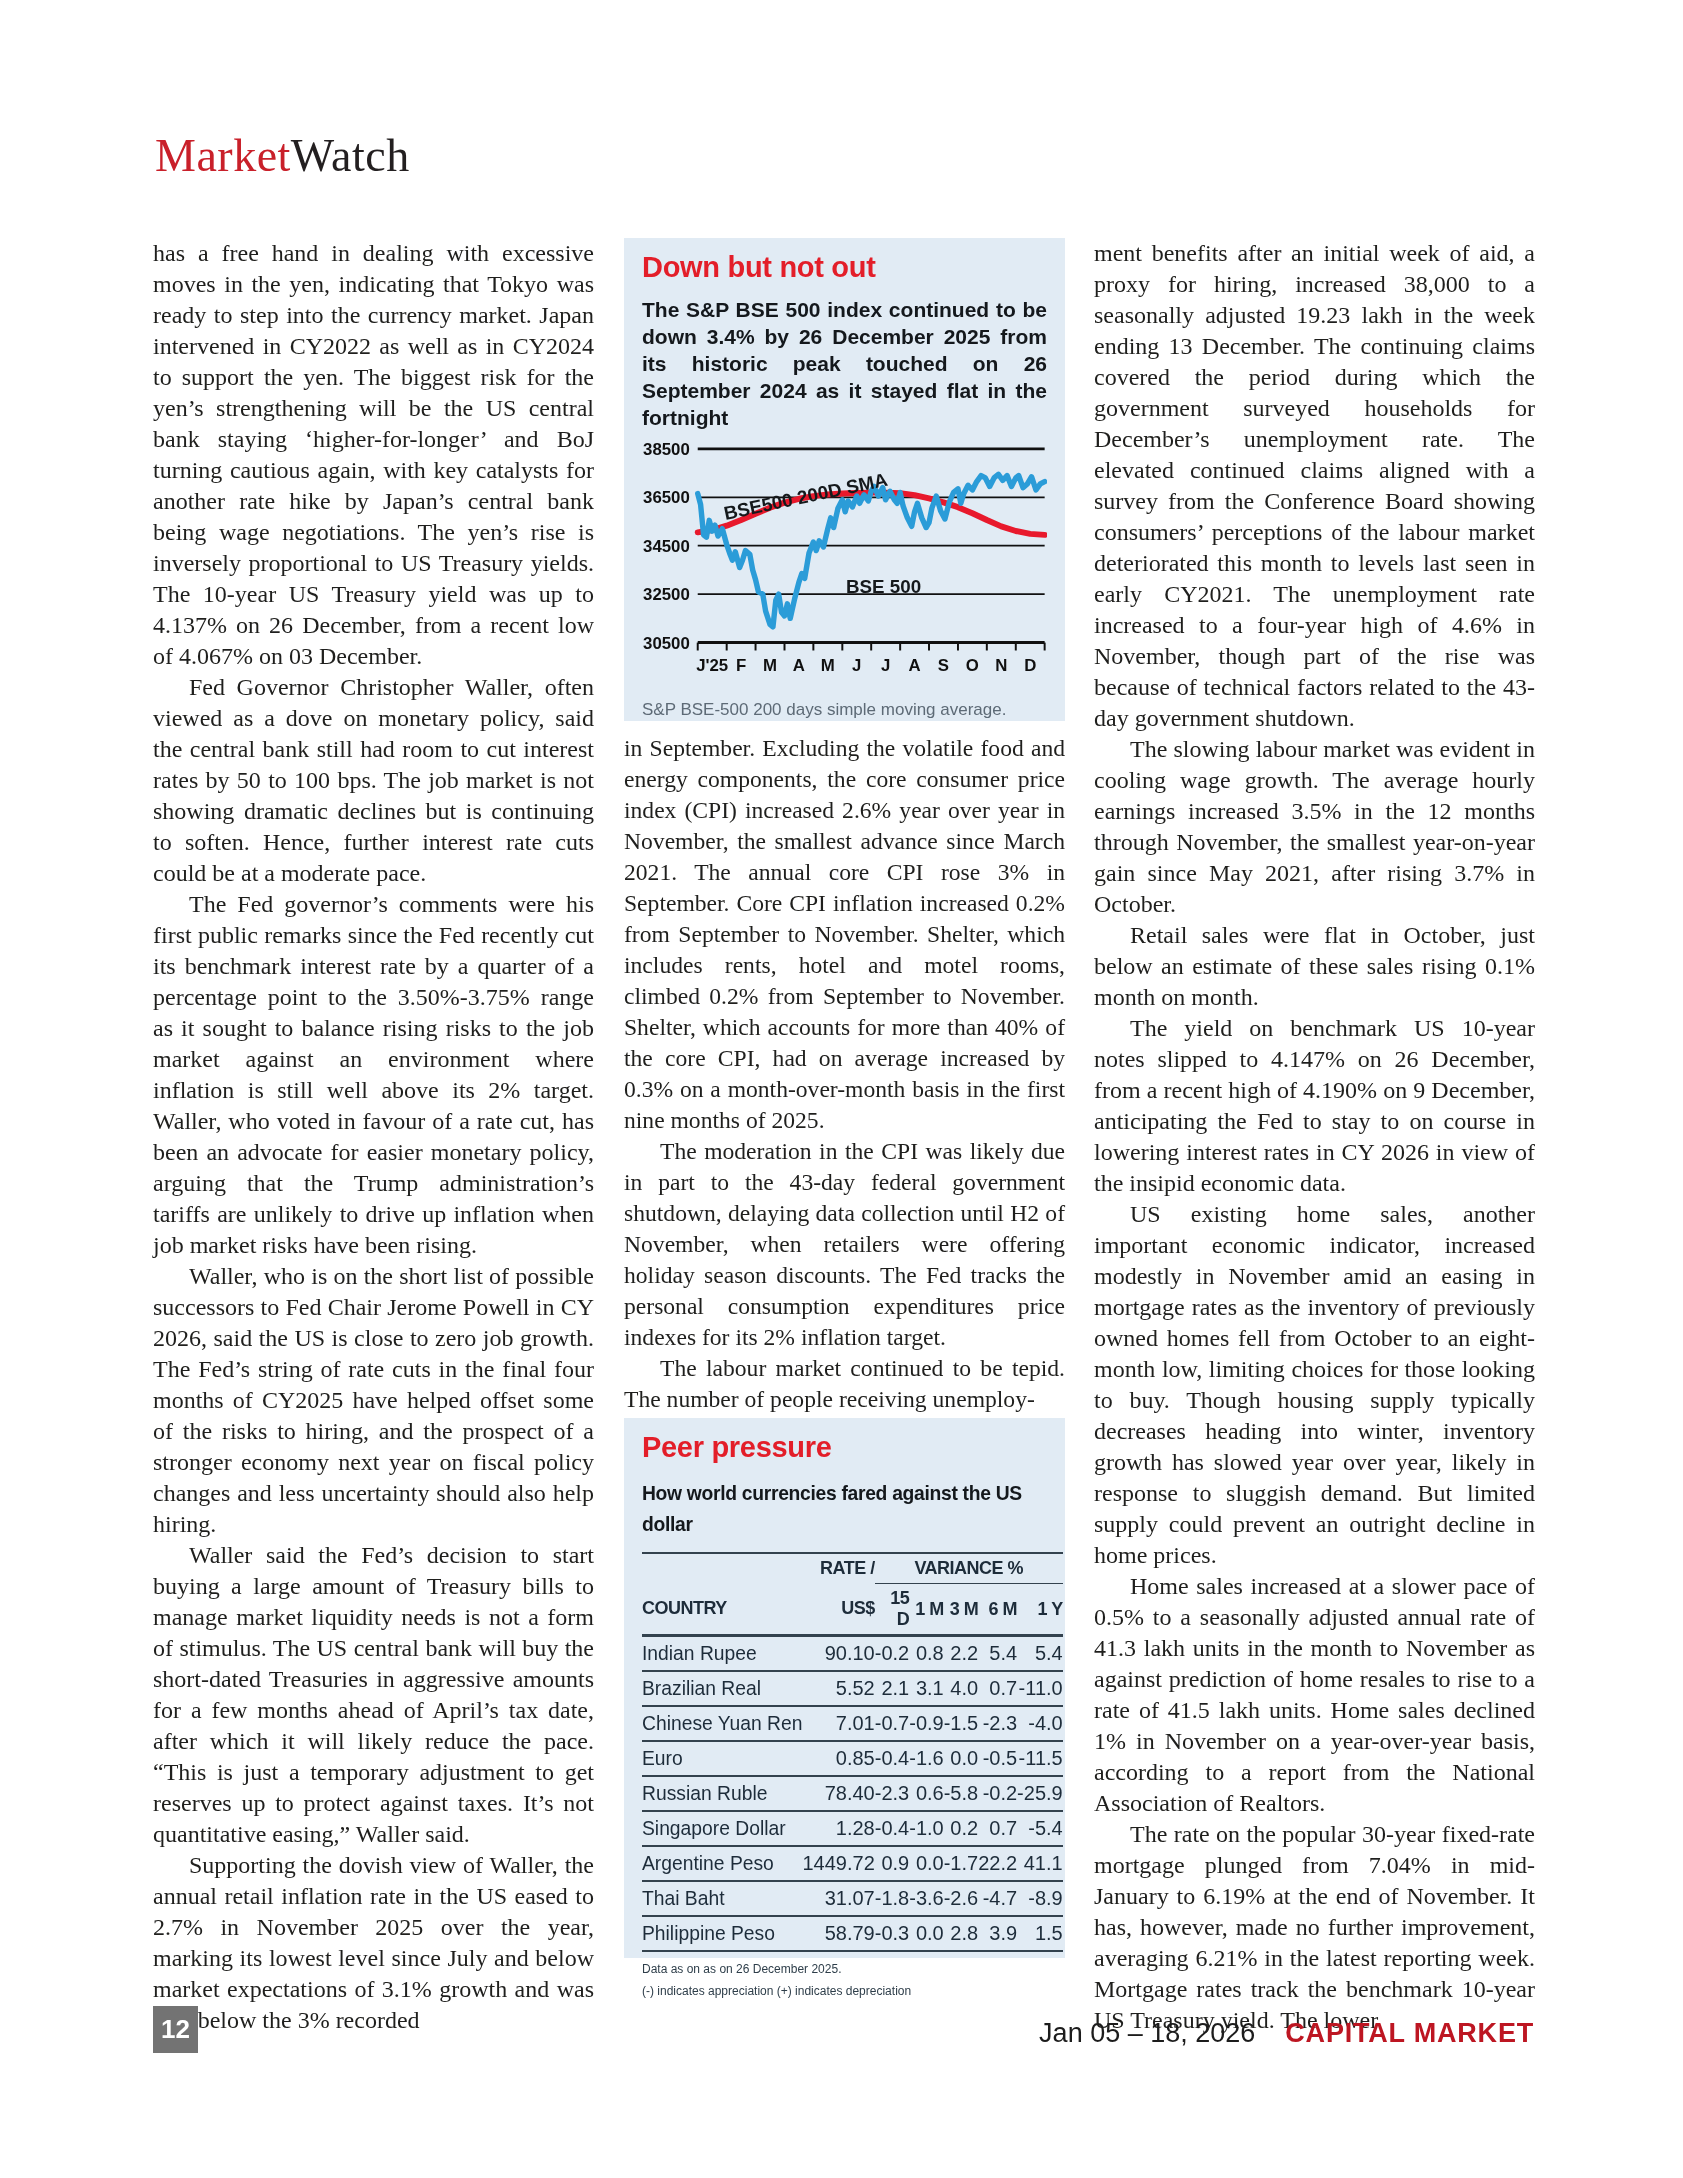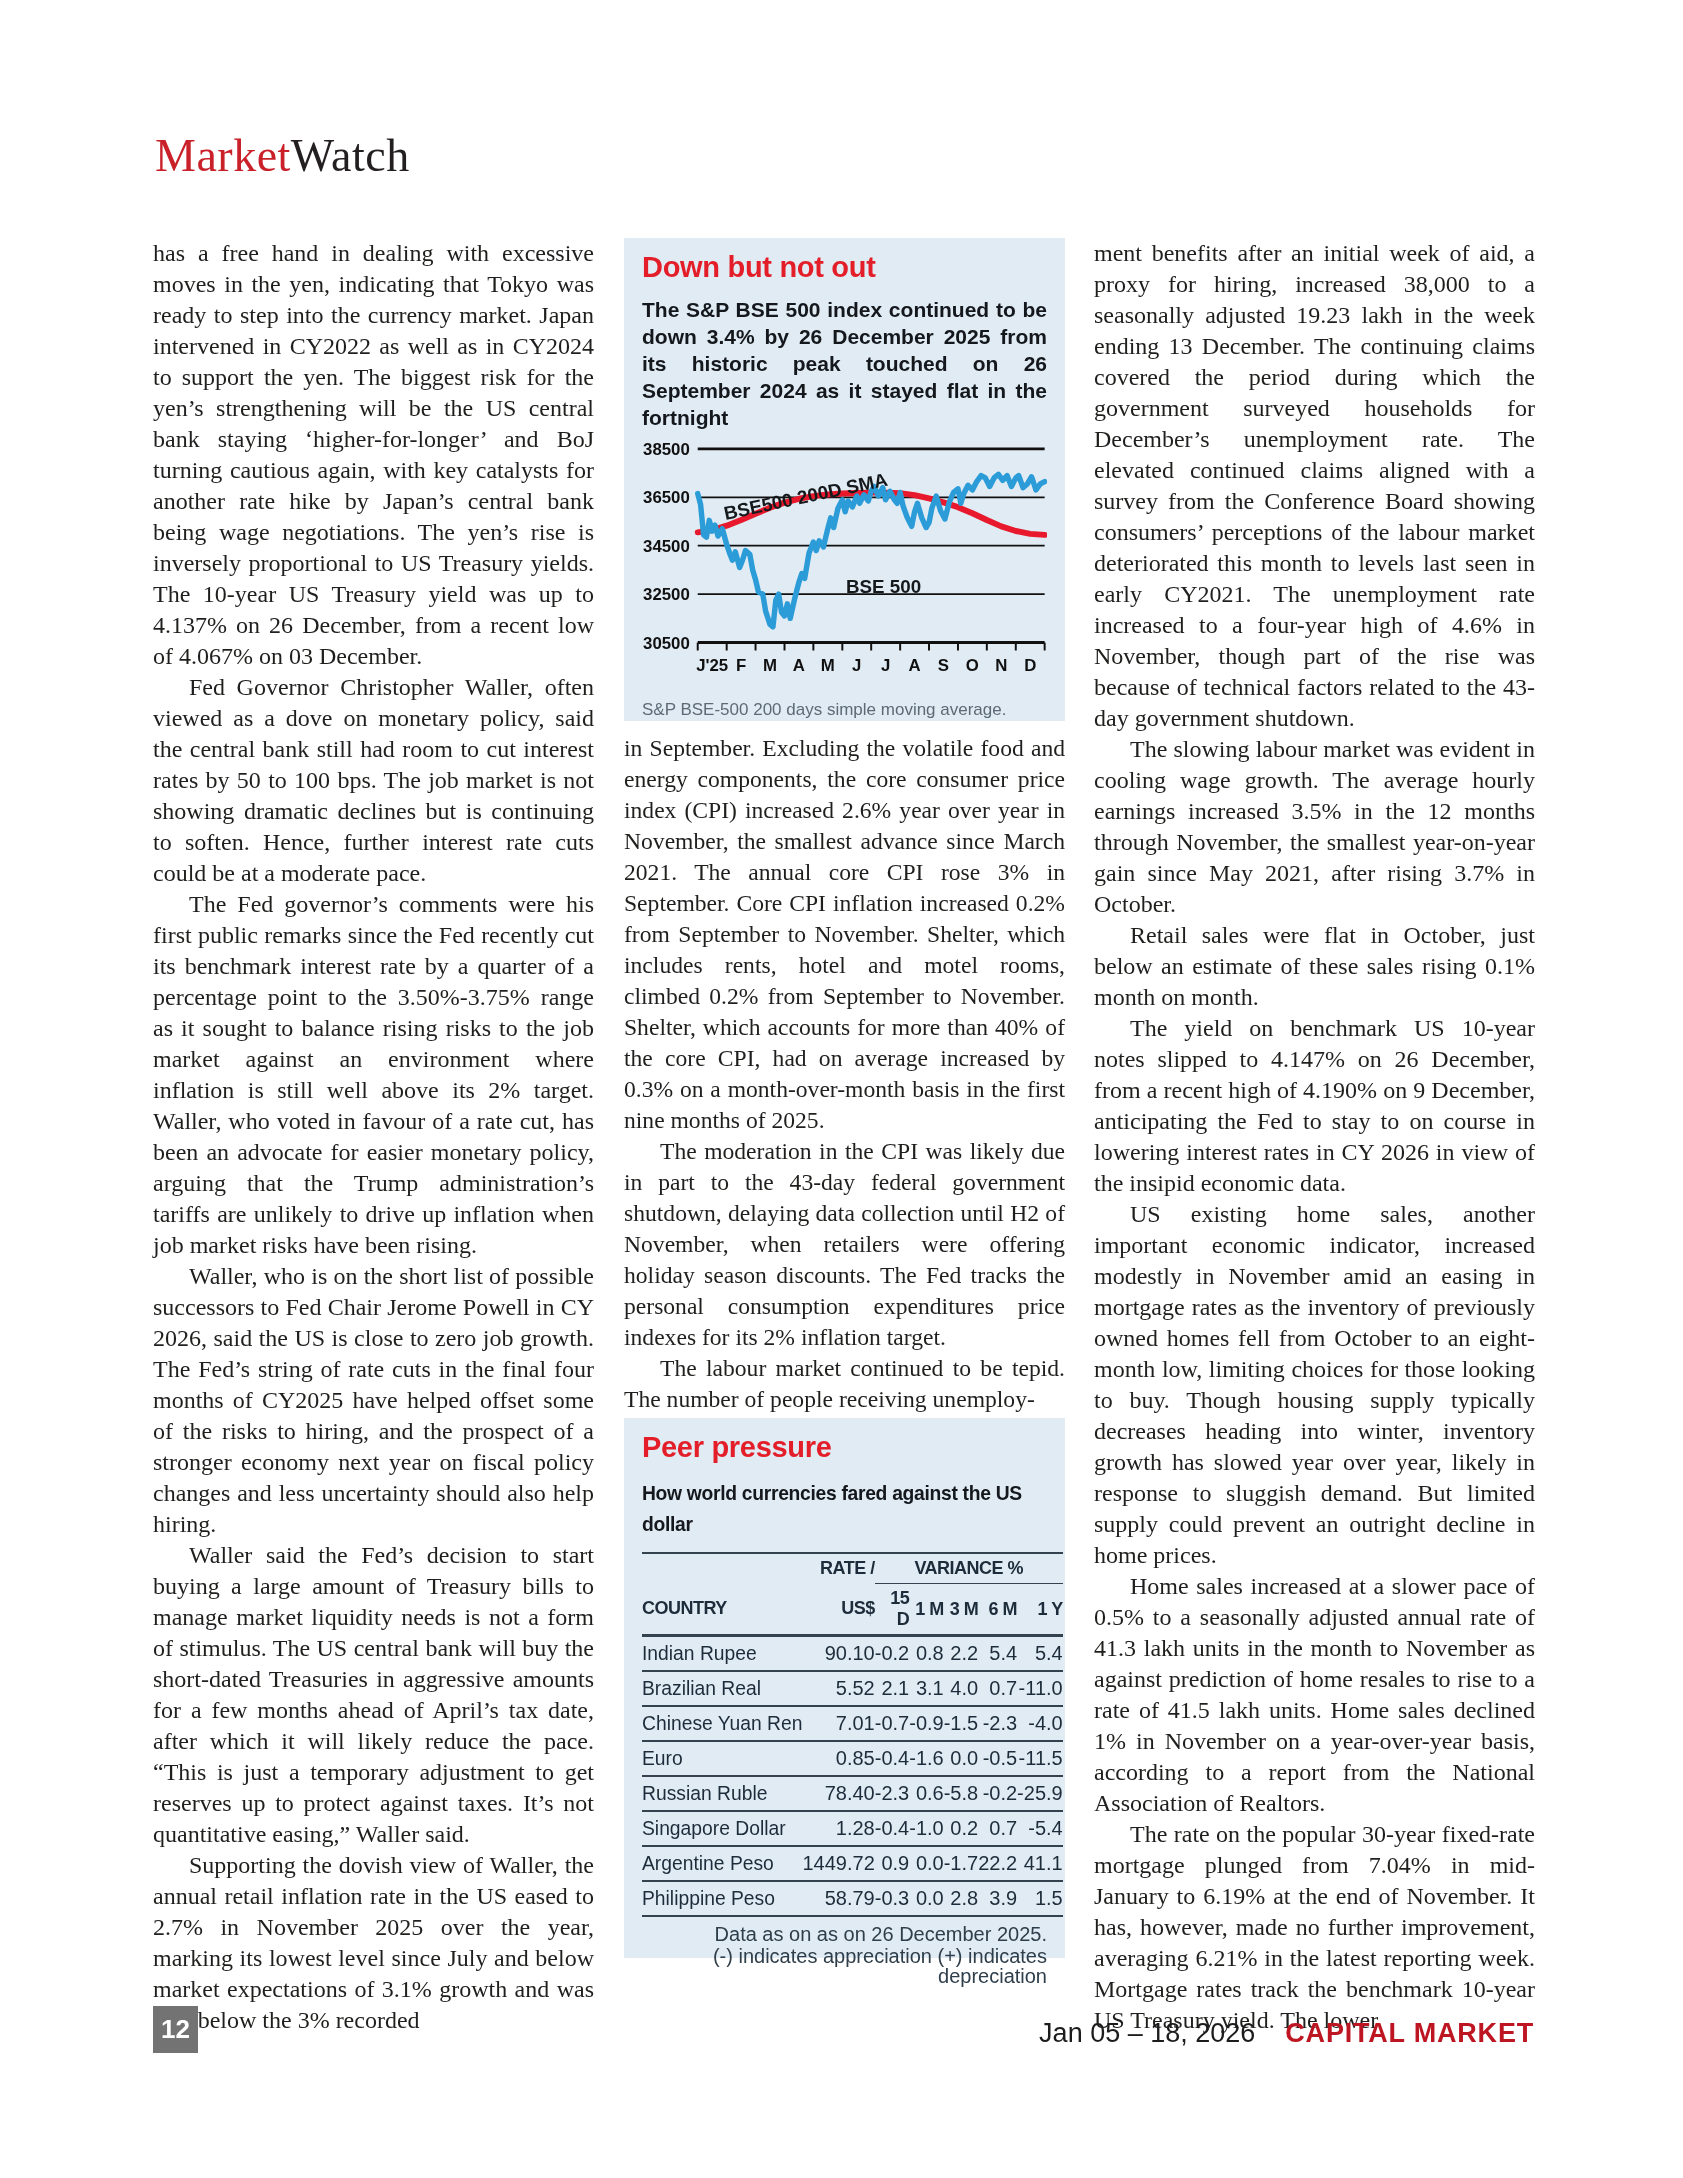--- a/index.html
+++ b/index.html
@@ -34,22 +34,22 @@
   table.fx th{font-size:18px;font-weight:bold;letter-spacing:-0.5px;padding:4px 0;color:#1d2c3a;}
   table.fx .h1 th{border-top:2px solid #33424e;}
   table.fx th.variance{border-bottom:1.5px solid #33424e;text-align:center;}
   table.fx th.rate{text-align:right;}
   table.fx .h2 th{border-bottom:3px solid #33424e;}
   table.fx .h2 th:first-child{text-align:left;}
   table.fx .h2 th:not(:first-child){text-align:right;}
   table.fx td{font-size:20px;padding:5px 0;border-bottom:2px solid #33424e;white-space:nowrap;}
   table.fx td:first-child{text-align:left;font-size:19.3px;}
   table.fx td:not(:first-child){text-align:right;}
-  .tablebox .fn{margin:7px 0 0 0;font-family:"Liberation Sans", sans-serif;font-size:20px;
-                line-height:20px;color:#2e3e4a;text-align:right;text-indent:0;}
+  .tablebox .fn{margin:7px 0 0 0;font-family:"Liberation Sans", sans-serif;font-size:12px;
+                line-height:20px;color:#2e3e4a;text-align:left;text-indent:0;}
   .tablebox .fn + .fn{margin-top:2px;}
   
   .pagenum{position:absolute;left:153px;top:2006px;width:45px;height:47px;background:#737373;
            color:#ffffff;font-family:"Liberation Sans", sans-serif;font-weight:bold;font-size:26px;
            display:flex;align-items:center;justify-content:center;}
   .issue{position:absolute;top:2018px;right:149px;font-family:"Liberation Sans", sans-serif;
          font-size:27px;color:#1c1c1c;}
   .issue .mag{font-weight:bold;color:#bd1622;letter-spacing:0.8px;margin-left:30px;}
 </style>
 </head>
@@ -206,20 +206,29 @@
             <tr>
               <td>Argentine Peso</td>
               <td>1449.72</td>
               <td>0.9</td>
               <td>0.0</td>
               <td>-1.7</td>
               <td>22.2</td>
               <td>41.1</td>
             </tr>
             <tr>
+              <td>Thai Baht</td>
+              <td>31.07</td>
+              <td>-1.8</td>
+              <td>-3.6</td>
+              <td>-2.6</td>
+              <td>-4.7</td>
+              <td>-8.9</td>
+            </tr>
+            <tr>
               <td>Philippine Peso</td>
               <td>58.79</td>
               <td>-0.3</td>
               <td>0.0</td>
               <td>2.8</td>
               <td>3.9</td>
               <td>1.5</td>
             </tr>
           </tbody>
       </table>

